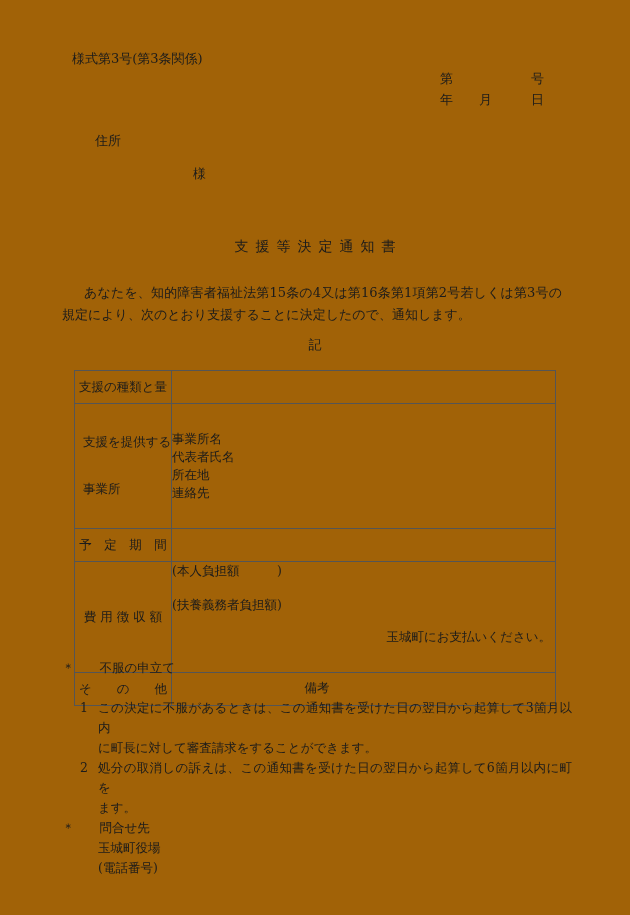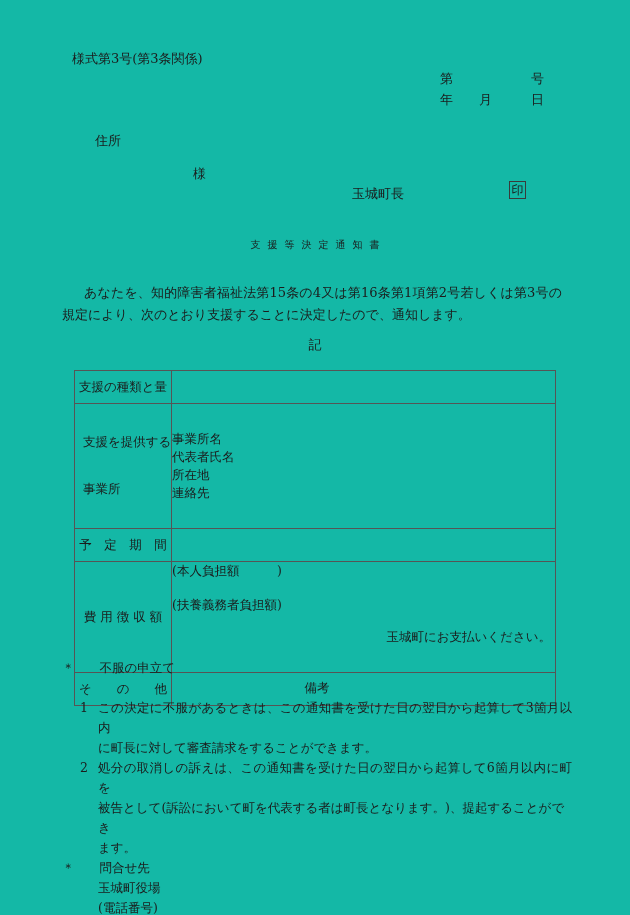--- a/index.html
+++ b/index.html
@@ -9,21 +9,21 @@
     background: #ffffff;
   }
   body {
     font-family: "DejaVu Serif", "Liberation Serif", serif;
     color: #1b1b1b;
   }
   .page {
     position: relative;
     width: 630px;
     height: 915px;
-    background: #14b8a6;
+    background: #a16207;
     overflow: hidden;
     box-sizing: border-box;
   }
   .doc {
     position: absolute;
     left: 0;
     top: 0;
     width: 630px;
     height: 915px;
   }
@@ -86,21 +86,21 @@
     line-height: 16px;
     text-align: center;
   }
 
   .title {
     position: absolute;
     left: 0;
     top: 238px;
     width: 630px;
     text-align: center;
-    font-size: 10px;
+    font-size: 14px;
     letter-spacing: 7px;
     text-indent: 7px;
   }
 
   .body-para {
     position: absolute;
     left: 62px;
     top: 282px;
     width: 500px;
     font-size: 13px;
@@ -200,24 +200,20 @@
   <div class="doc">
 
     <div class="abs form-no">様式第3号(第3条関係)</div>
 
     <div class="abs doc-no">第　　　　　　号</div>
     <div class="abs doc-date">年　　月　　　日</div>
 
     <div class="abs addr-label">住所</div>
     <div class="abs sama">様</div>
 
-    <div class="issuer-row">
-      <span class="issuer-name">玉城町長</span>
-      <span class="seal-box">印</span>
-    </div>
 
     <div class="title">支援等決定通知書</div>
 
     <div class="body-para">あなたを、知的障害者福祉法第15条の4又は第16条第1項第2号若しくは第3号の規定により、次のとおり支援することに決定したので、通知します。</div>
 
     <div class="ki">記</div>
 
     <div class="tbl-wrap">
       <table class="form">
         <tbody>
@@ -265,21 +261,20 @@
       <div class="note-item">
         <span class="note-num">1</span>
         <span>この決定に不服があるときは、この通知書を受けた日の翌日から起算して3箇月以内</span>
       </div>
       <div class="note-sub">に町長に対して審査請求をすることができます。</div>
 
       <div class="note-item">
         <span class="note-num">2</span>
         <span>処分の取消しの訴えは、この通知書を受けた日の翌日から起算して6箇月以内に町を</span>
       </div>
-      <div class="note-sub">被告として(訴訟において町を代表する者は町長となります。)、提起することができ</div>
       <div class="note-sub">ます。</div>
 
       <div class="note-star">＊　　問合せ先</div>
       <div class="note-sub">玉城町役場</div>
       <div class="note-sub">(電話番号)</div>
     </div>
 
   </div>
 </div>
 

